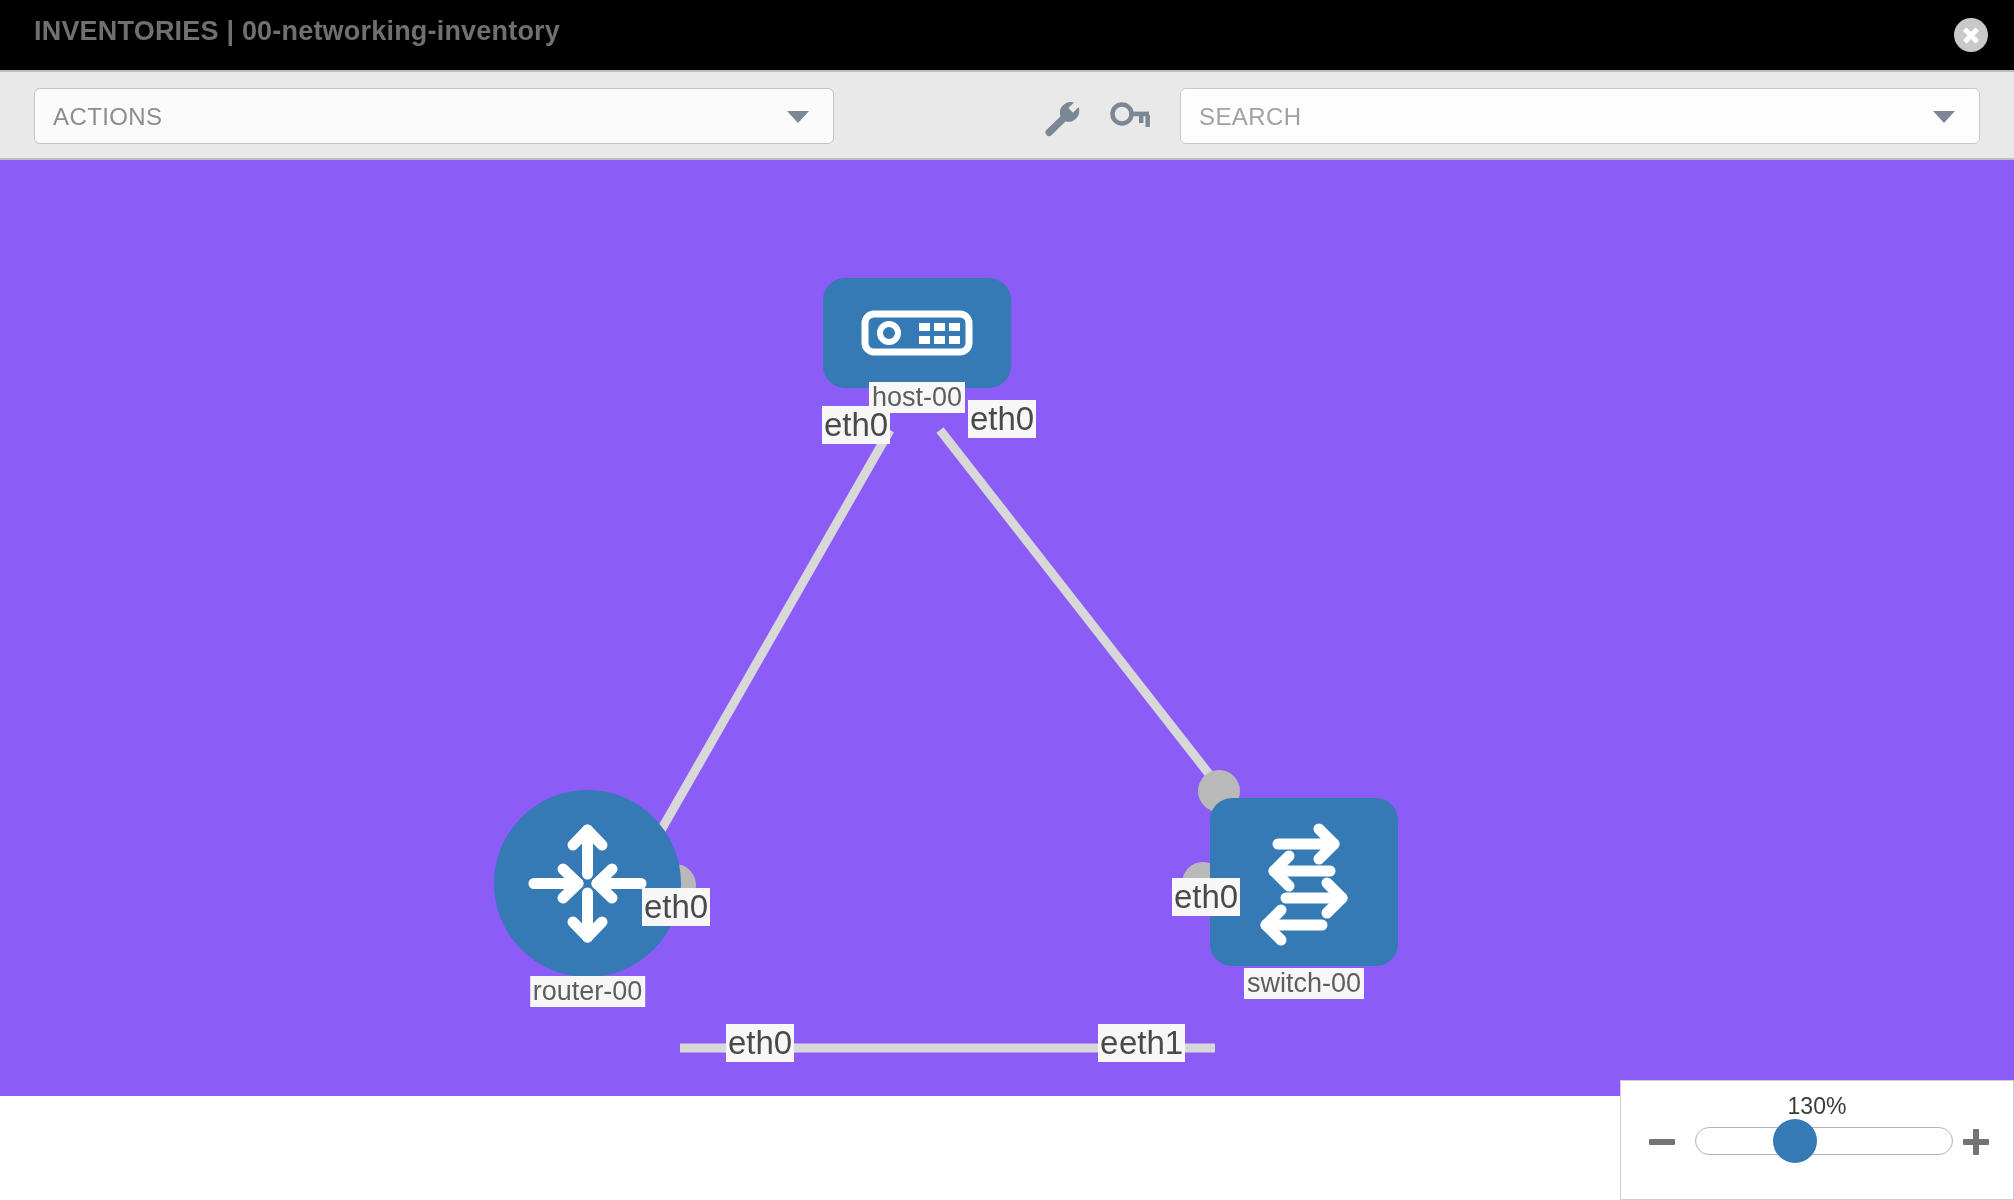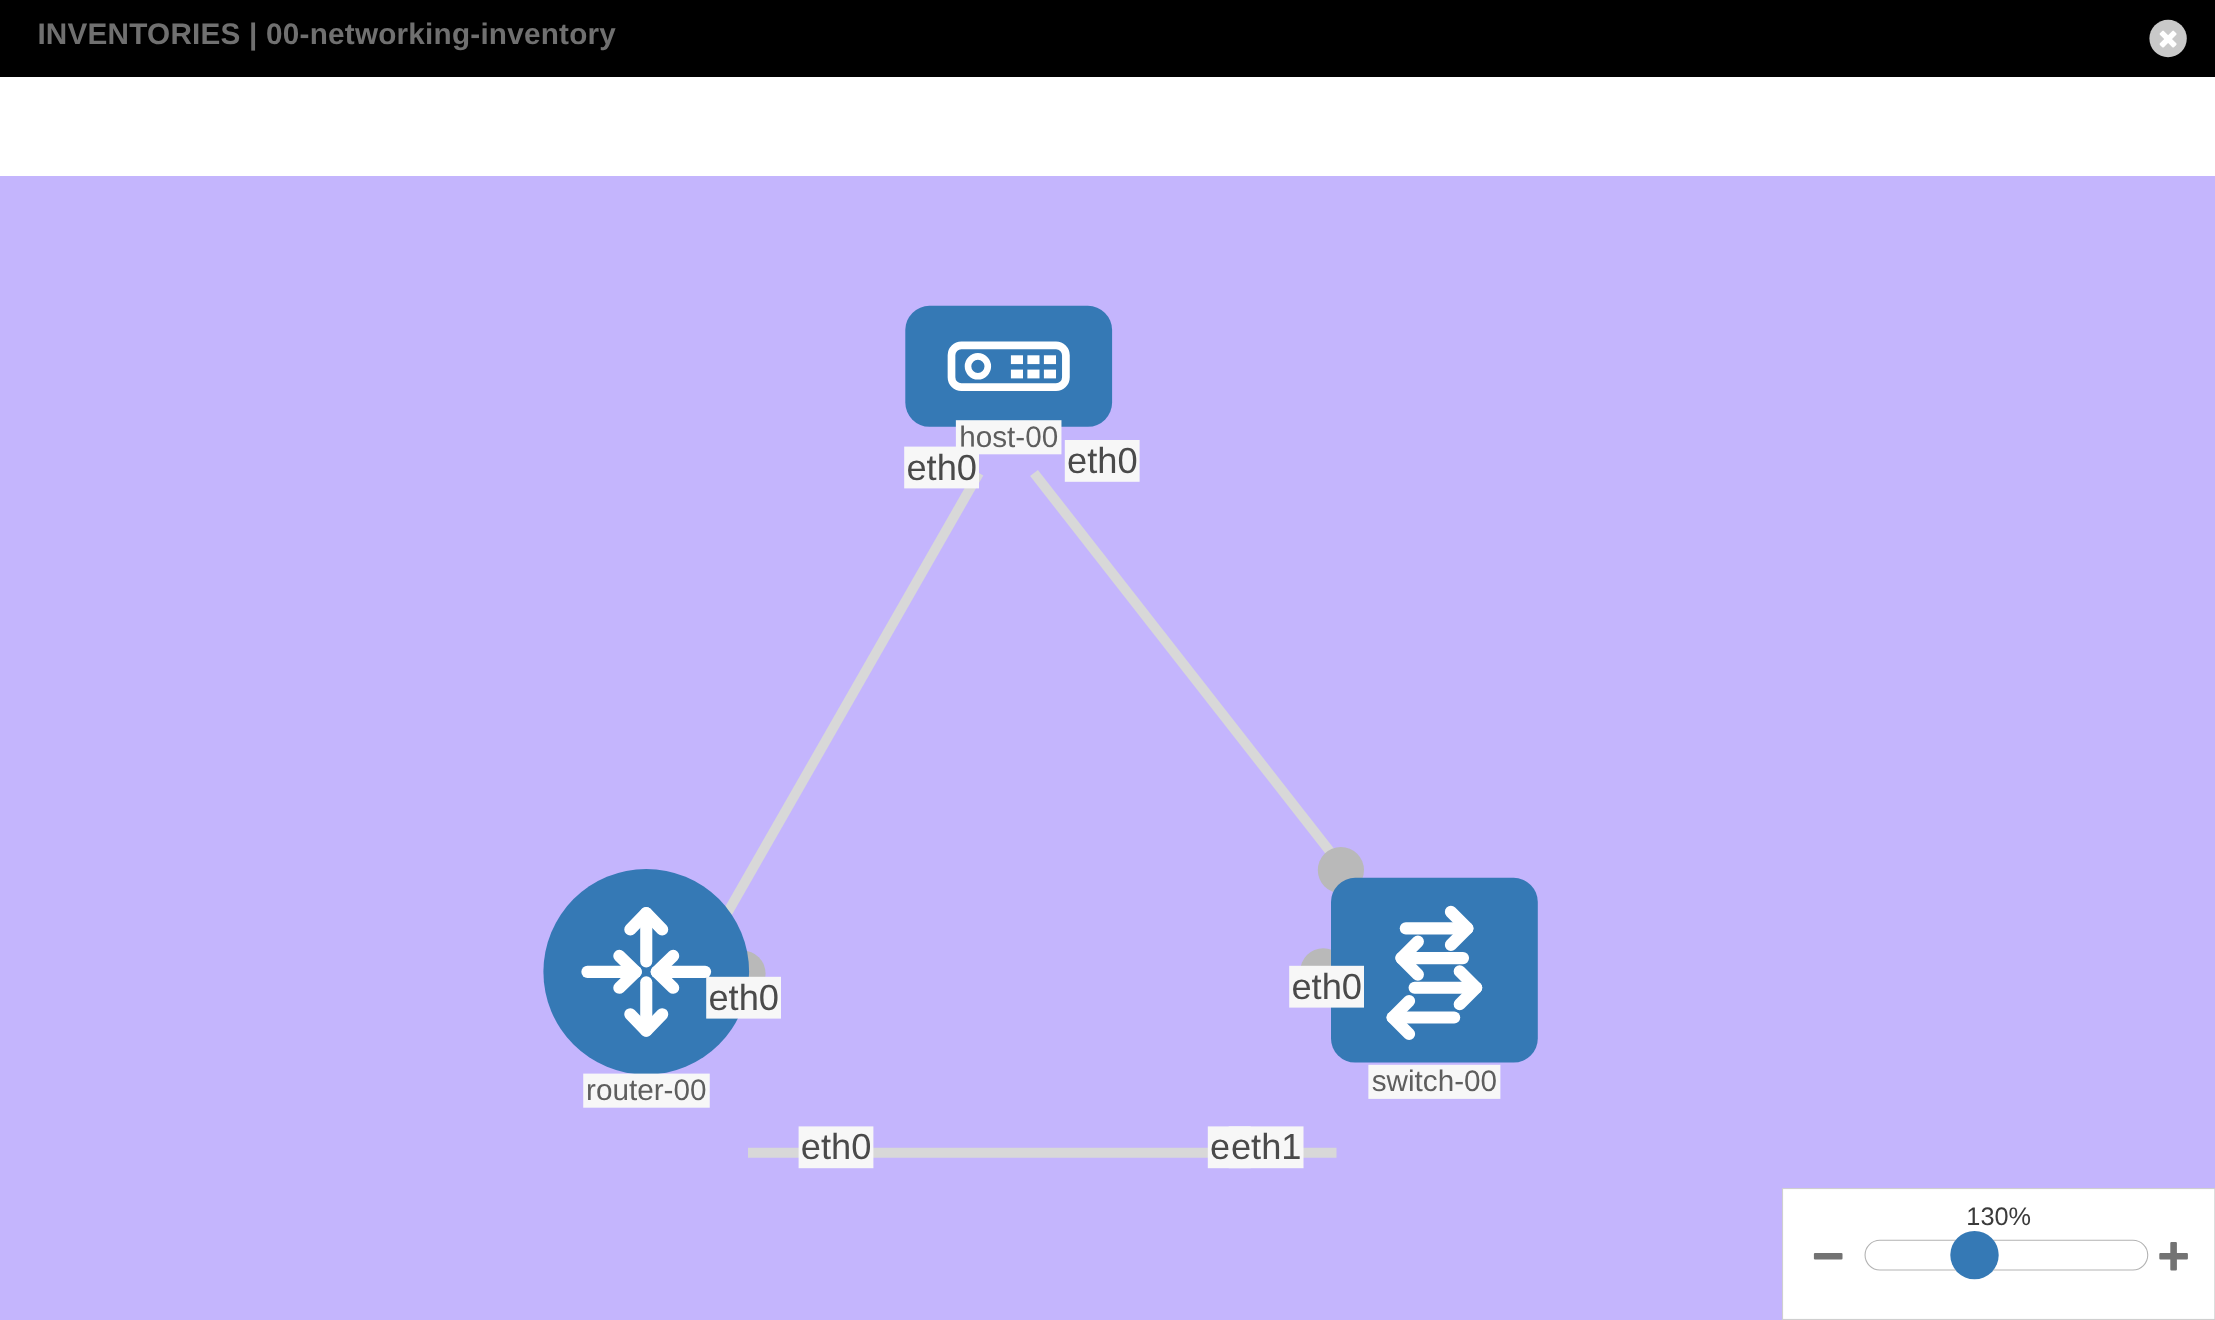--- a/index.html
+++ b/index.html
@@ -134,22 +134,22 @@
     font-size: 24px;
     color: #a2a2a2;
     letter-spacing: 0.4px;
   }
 
   
   .canvas {
     position: absolute;
     left: 0; top: 160px;
     width: 2014px;
-    height: 1040px;
-    background: #c4b5fd;
+    height: 936px;
+    background: #8b5cf6;
     overflow: hidden;
   }
   .topology-svg {
     position: absolute;
     left: 0; top: 0;
     width: 2014px;
     height: 1040px;
   }
 
   .node {
@@ -266,20 +266,47 @@
 <div id="app">
 
   <div class="header">
     <div class="header-title">INVENTORIES | 00-networking-inventory</div>
     <div class="close-btn">
       <div class="bar b1"></div>
       <div class="bar b2"></div>
     </div>
   </div>
 
+  <div class="toolbar">
+
+    <div class="actions-select">
+      <div class="label">ACTIONS</div>
+      <div class="caret"></div>
+    </div>
+
+    <div class="tool-icon wrench">
+      <svg viewBox="0 0 44 40" width="44" height="40" aria-hidden="true">
+        <path d="M34 4.5a11 11 0 0 0-13.6 13.9L6.6 31.8a3.6 3.6 0 0 0 0 5.1 3.6 3.6 0 0 0 5.1 0l13.7-13.5A11 11 0 0 0 38.6 9.1l-5.6 5.6-4.6-4.6z" fill="#7b8794"></path>
+      </svg>
+    </div>
+
+    <div class="tool-icon key">
+      <svg viewBox="0 0 44 40" width="44" height="40" aria-hidden="true">
+        <circle cx="14" cy="16" r="9.5" fill="none" stroke="#7b8794" stroke-width="4.5"></circle>
+        <rect x="21" y="13.6" width="20" height="4.6" fill="#7b8794"></rect>
+        <rect x="31" y="17" width="4.4" height="8" fill="#7b8794"></rect>
+        <rect x="37.5" y="17" width="4.4" height="12" fill="#7b8794"></rect>
+      </svg>
+    </div>
+
+    <div class="search-box">
+      <div class="label">SEARCH</div>
+      <div class="caret"></div>
+    </div>
+  </div>
 
   <div class="canvas">
 
     <svg class="topology-svg" viewBox="0 0 2014 1040">
 
       <line x1="660" y1="672" x2="890" y2="270" stroke="#d8d8d8" stroke-width="9"></line>
 
       <line x1="940" y1="270" x2="1245" y2="660" stroke="#d8d8d8" stroke-width="9"></line>
 
       <line x1="680" y1="888" x2="1215" y2="888" stroke="#d8d8d8" stroke-width="9"></line>

